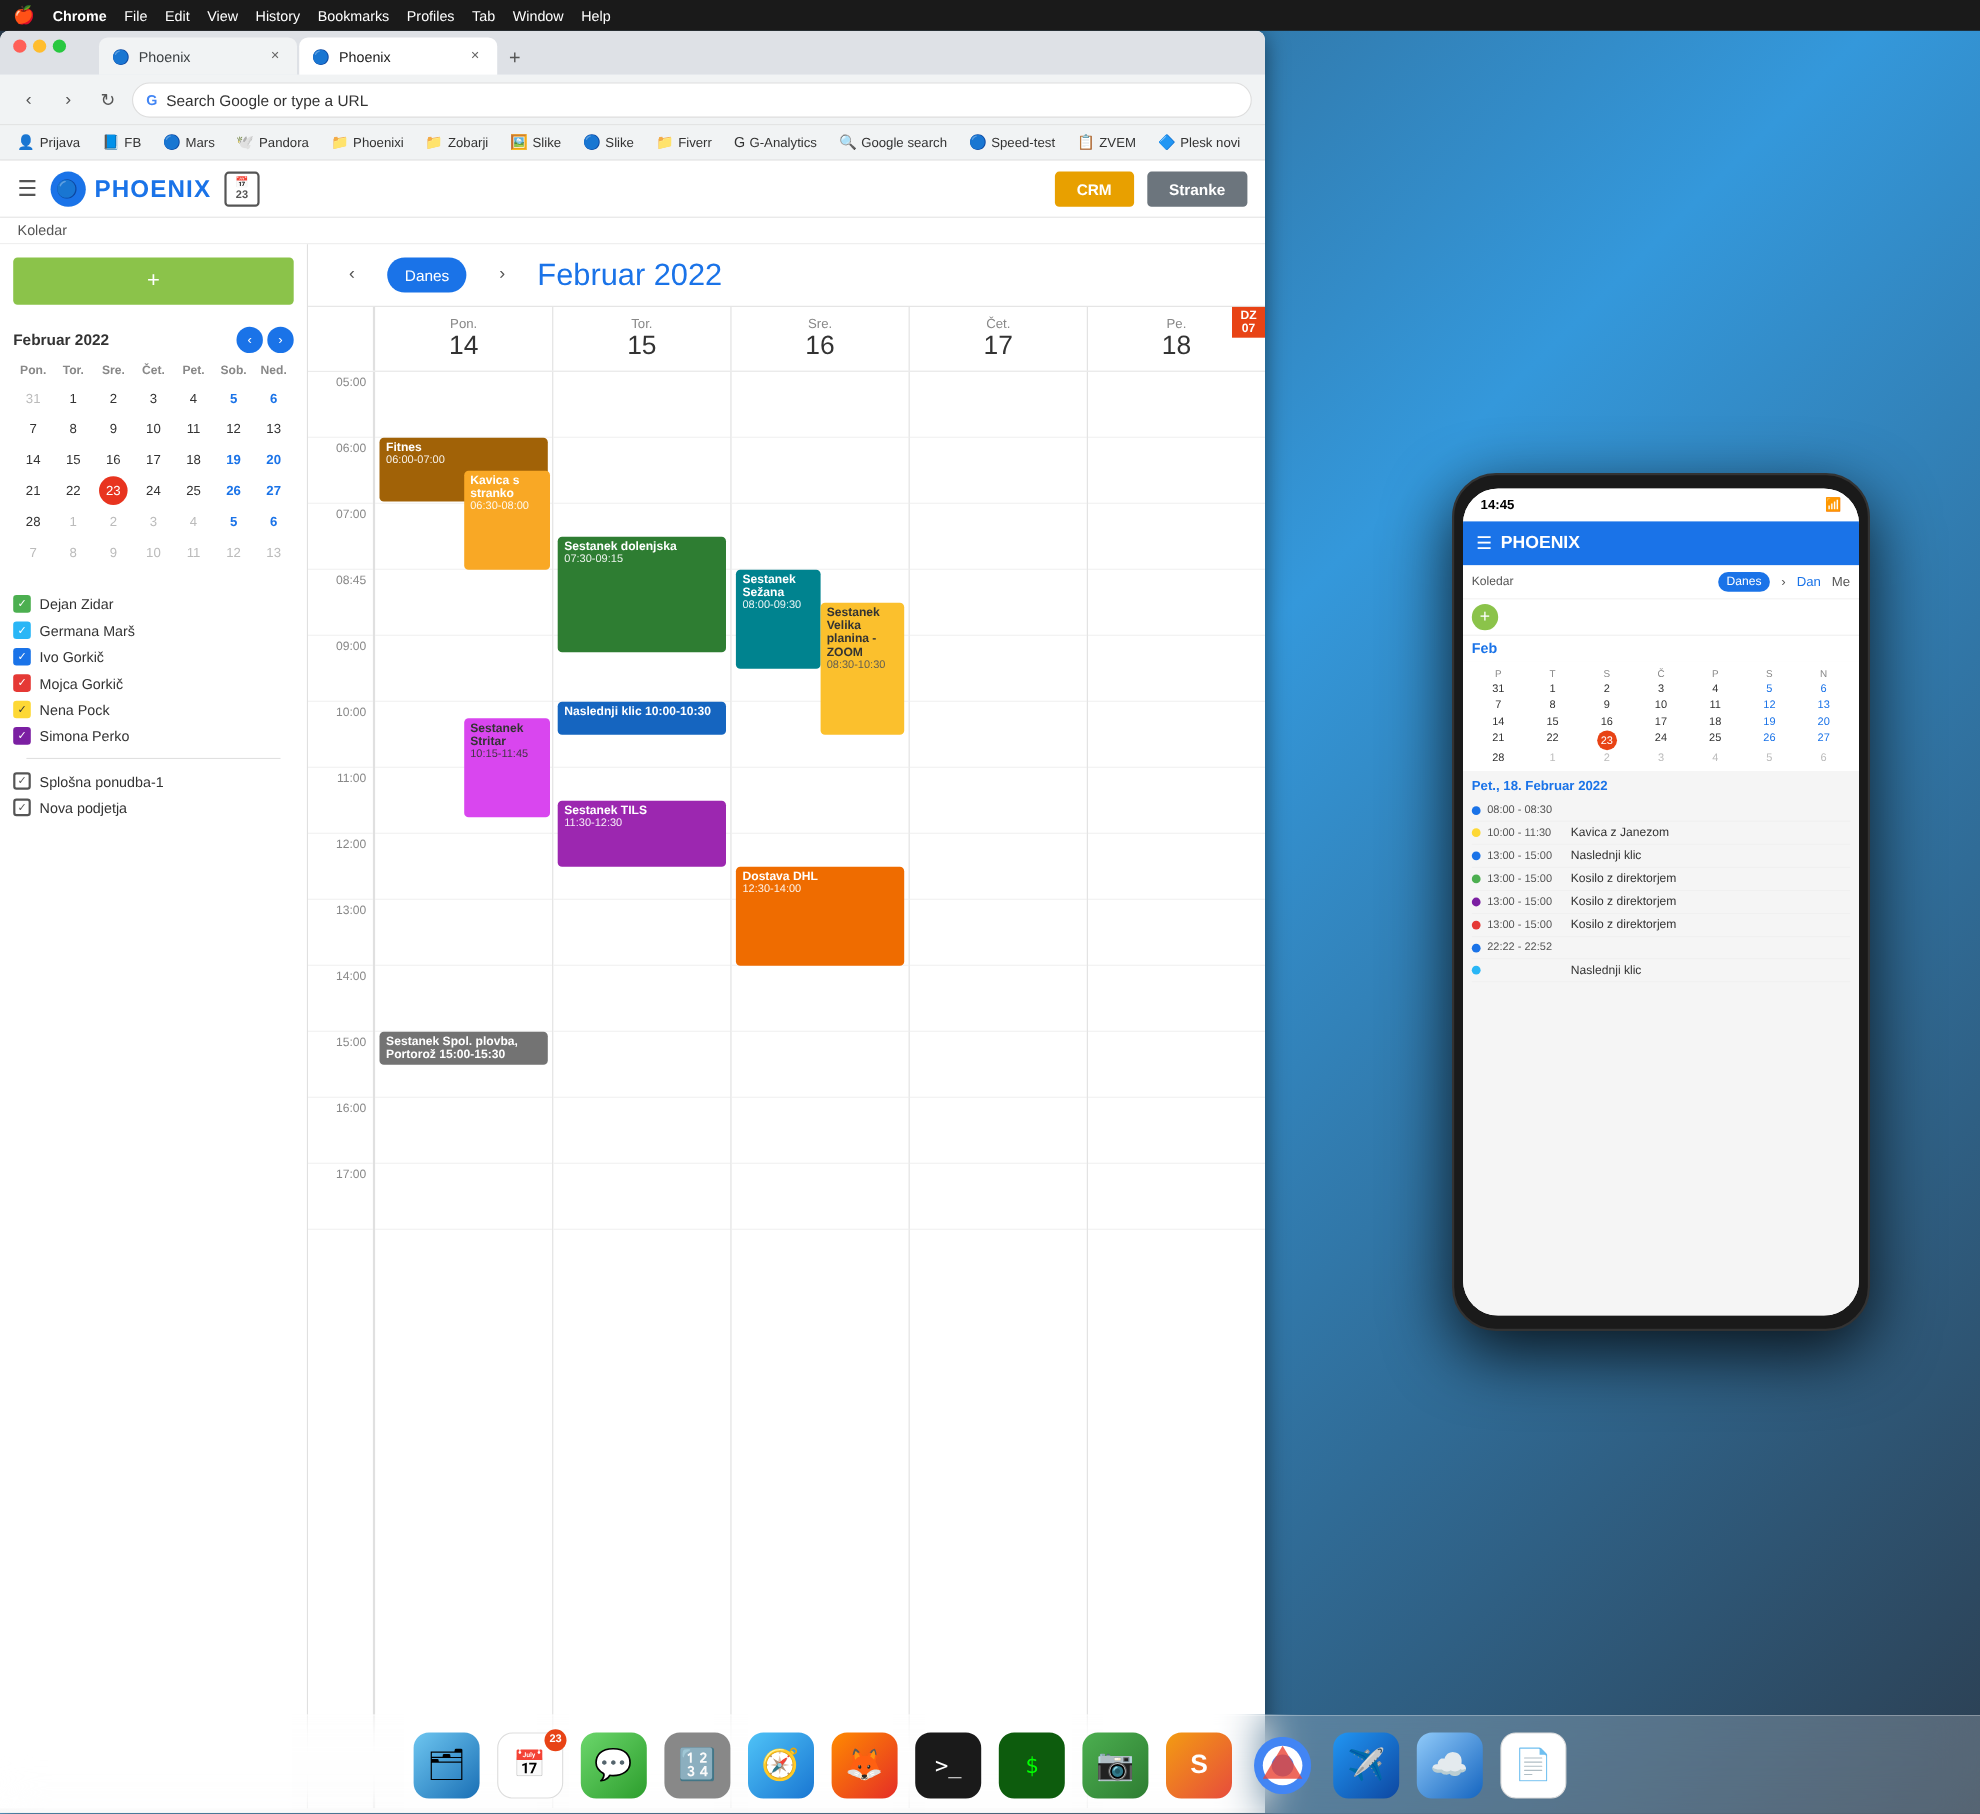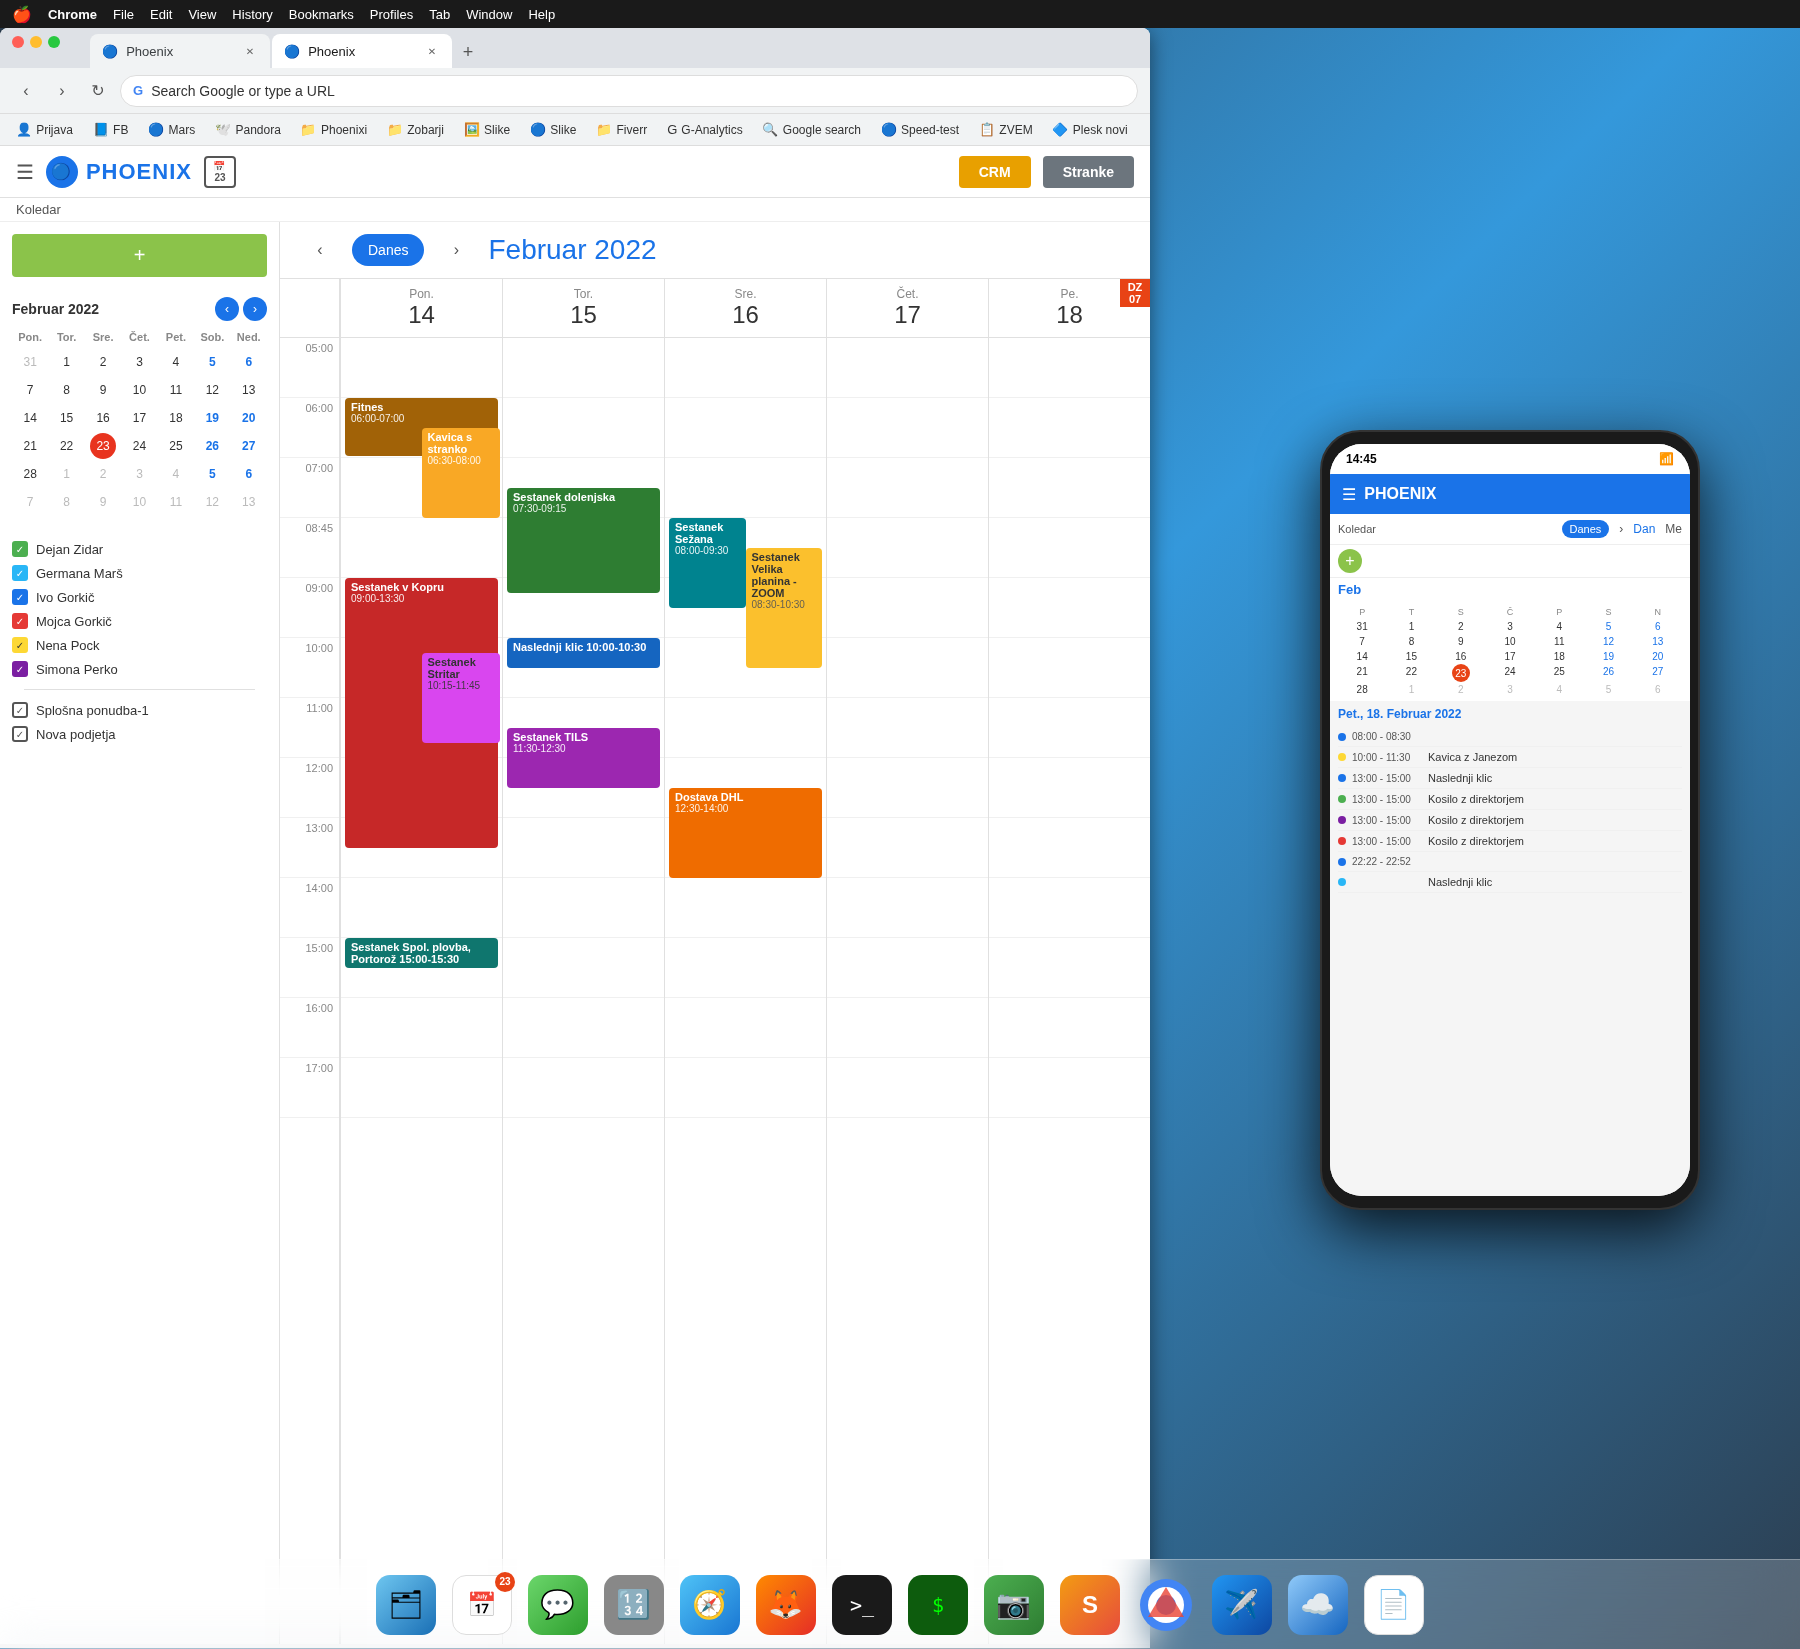--- a/index.html
+++ b/index.html
@@ -1020,31 +1020,27 @@
             <div class="event" style="background:#a16207;top:60px;height:58px;">
               <div class="event-title">Fitnes</div>
               <div class="event-time">06:00-07:00</div>
             </div>
 
             <div class="event" style="background:#f9a825;top:90px;height:90px;left:50%;right:2px;">
               <div class="event-title">Kavica s stranko</div>
               <div class="event-time">06:30-08:00</div>
             </div>
 
-            <div class="event" style="background:#c62828;top:240px;height:270px;">
-              <div class="event-title">Sestanek v Kopru</div>
-              <div class="event-time">09:00-13:30</div>
-            </div>
 
             <div class="event" style="background:#d946ef;top:315px;height:90px;left:50%;right:2px;color:#333;">
               <div class="event-title">Sestanek Stritar</div>
               <div class="event-time">10:15-11:45</div>
             </div>
 
-            <div class="event" style="background:#0f766e;top:600px;height:30px;">
+            <div class="event" style="background:#737373;top:600px;height:30px;">
               <div class="event-title">Sestanek Spol. plovba, Portorož 15:00-15:30</div>
             </div>
           </div>
 
           <div class="day-column">
             <div class="hour-line"></div>
             <div class="hour-line"></div>
             <div class="hour-line"></div>
             <div class="hour-line"></div>
             <div class="hour-line"></div>

